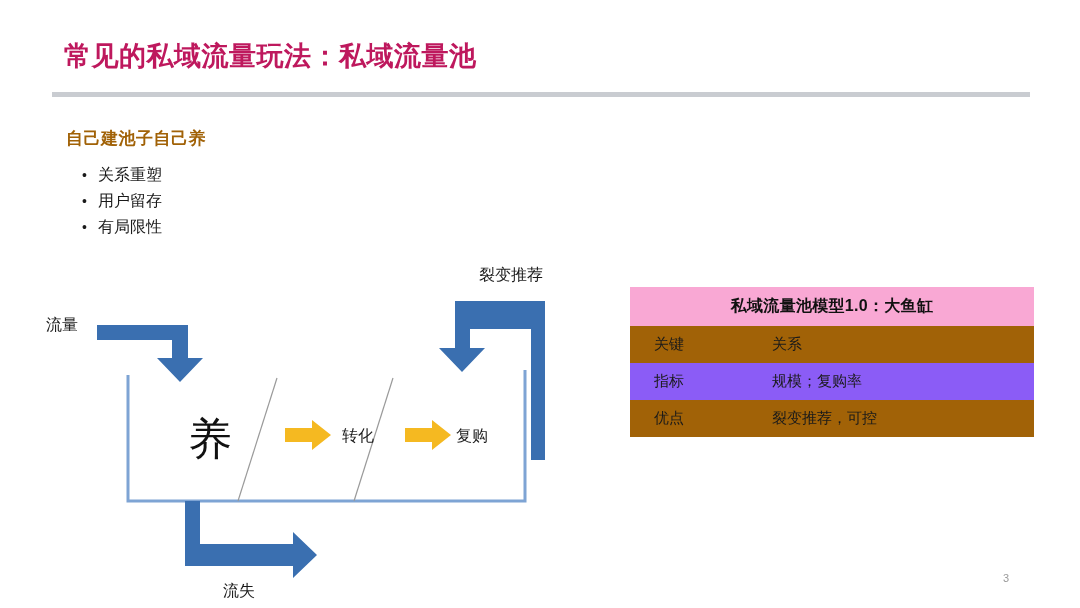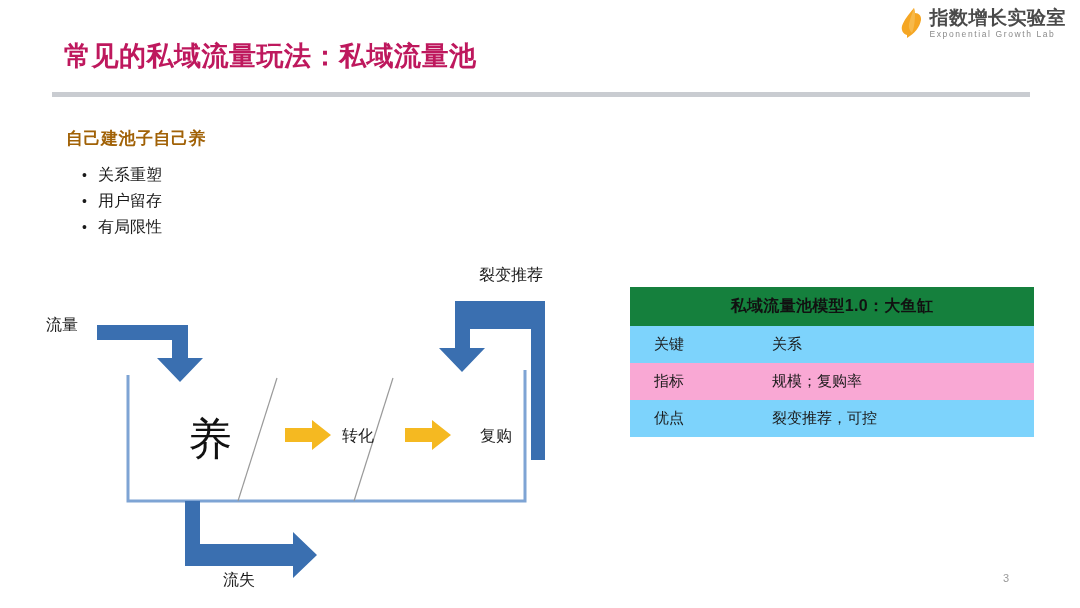--- a/index.html
+++ b/index.html
@@ -131,36 +131,36 @@
   .model-table {
     position: absolute;
     left: 630px;
     top: 287px;
     width: 404px;
     border-collapse: collapse;
     table-layout: fixed;
   }
   .model-table caption {
     caption-side: top;
-    background: #15803d;
+    background: #f9a8d4;
     font-size: 16px;
     font-weight: 700;
     color: #111111;
     padding: 9px 0 9px 0;
     text-align: center;
     letter-spacing: 0.3px;
   }
   .model-table td {
     font-size: 15px;
     color: #1a1a1a;
     padding: 9px 0;
     border: none;
   }
-  .model-table tr.band td { background: #7dd3fc; margin-left: 17px; }
-  .model-table tr.plain td { background: #f9a8d4; }
+  .model-table tr.band td { background: #a16207; margin-left: 17px; }
+  .model-table tr.plain td { background: #8b5cf6; }
   .cell-key {
     width: 118px;
     padding-left: 24px !important;
     text-align: left;
   }
   .cell-val { text-align: left; }
 
   
   .page-num {
     position: absolute;
@@ -168,30 +168,20 @@
     top: 572px;
     font-size: 11px;
     color: #9a9a9a;
   }
 </style>
 </head>
 <body>
 
 <div id="slide">
 
-  <div class="logo">
-    <svg class="logo-mark" viewBox="0 0 22 30">
-      <path d="M13 0 C7 7, 3 12, 1 18 C0 22, 2 26, 6 27 L6 30 C13 26, 19 19, 20 12 C20.5 8, 18 5, 14 5 Z" fill="#f5a623"></path>
-      <path d="M13 0 C11 6, 9 11, 8 16 C7.4 19.5, 8.6 23, 11 25 C13 20, 14 14, 14 5 Z" fill="#f7b94a"></path>
-    </svg>
-    <div class="logo-text">
-      <span class="logo-cn">指数增长实验室</span>
-      <span class="logo-en">Exponential Growth Lab</span>
-    </div>
-  </div>
 
   <div class="slide-title">常见的私域流量玩法：私域流量池</div>
   <div class="title-rule"></div>
 
   <div class="lead-heading">自己建池子自己养</div>
   <ul class="bullets">
     <li>
       <span class="bullet-dot">•</span>
       <span>关系重塑</span>
     </li>
@@ -249,23 +239,23 @@
     </svg>
 
     <span class="diag-label" style="left:46px; top:45px;">流量</span>
 
     <span class="diag-label" style="left:479px; top:-5px;">裂变推荐</span>
 
     <span class="pool-char" style="left:188px; top:140px;">养</span>
 
     <span class="diag-label" style="left:342px; top:156px;">转化</span>
 
-    <span class="diag-label" style="left:480px; top:156px;">复购</span>
-
-    <span class="diag-label" style="left:223px; top:300px;">流失</span>
+    <span class="diag-label" style="left:456px; top:156px;">复购</span>
+
+    <span class="diag-label" style="left:223px; top:311px;">流失</span>
   </div>
 
   <table class="model-table">
     <caption>私域流量池模型1.0：大鱼缸</caption>
     <tbody>
       <tr class="band">
         <td class="cell-key">关键</td>
         <td class="cell-val">关系</td>
       </tr>
       <tr class="plain">

